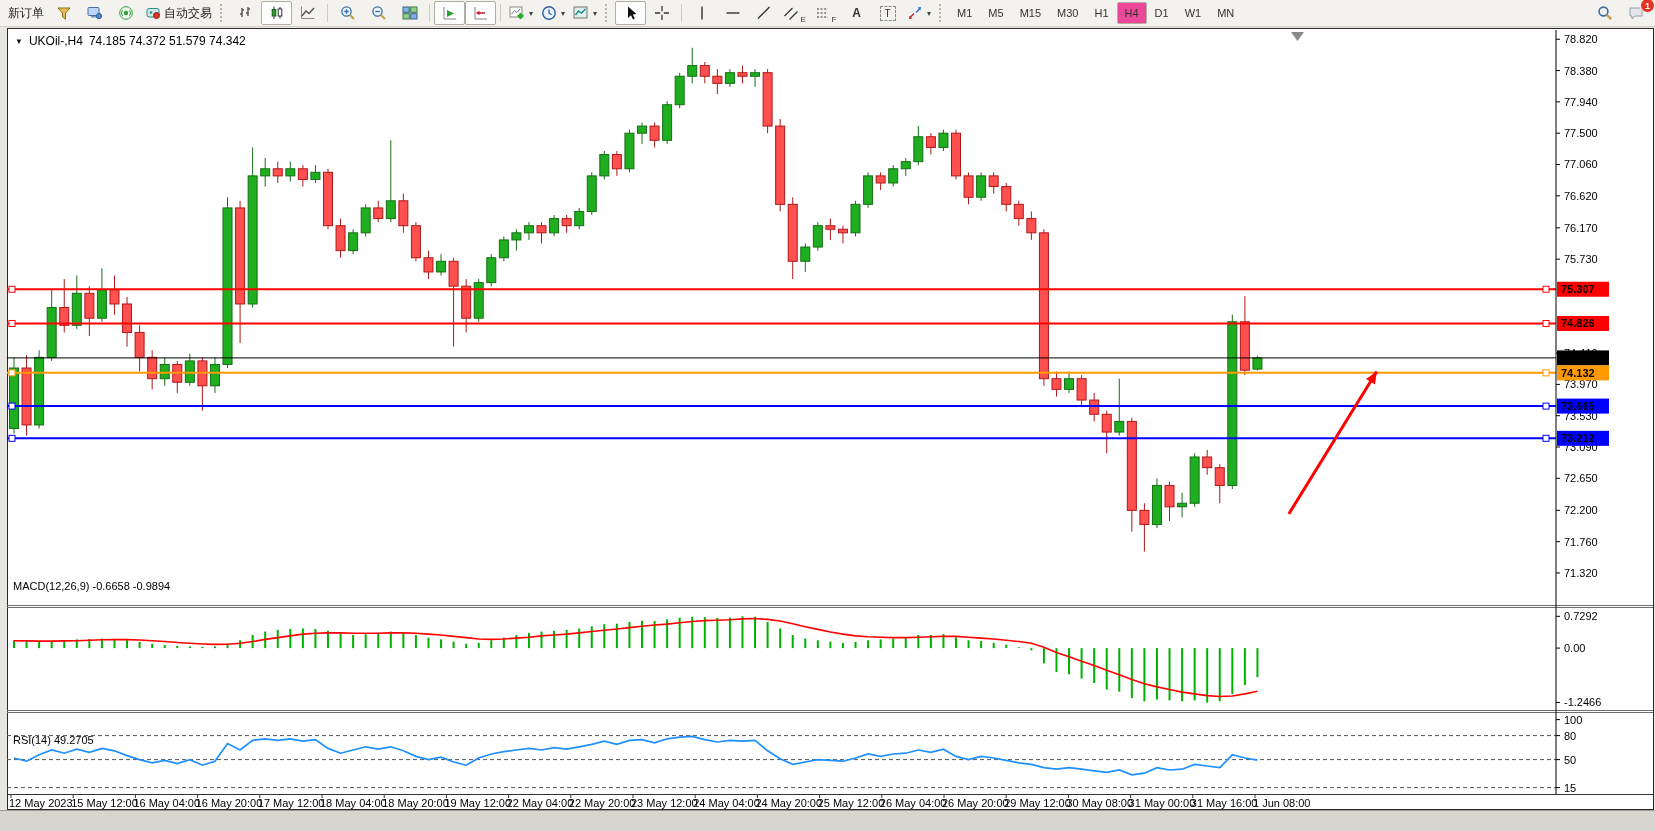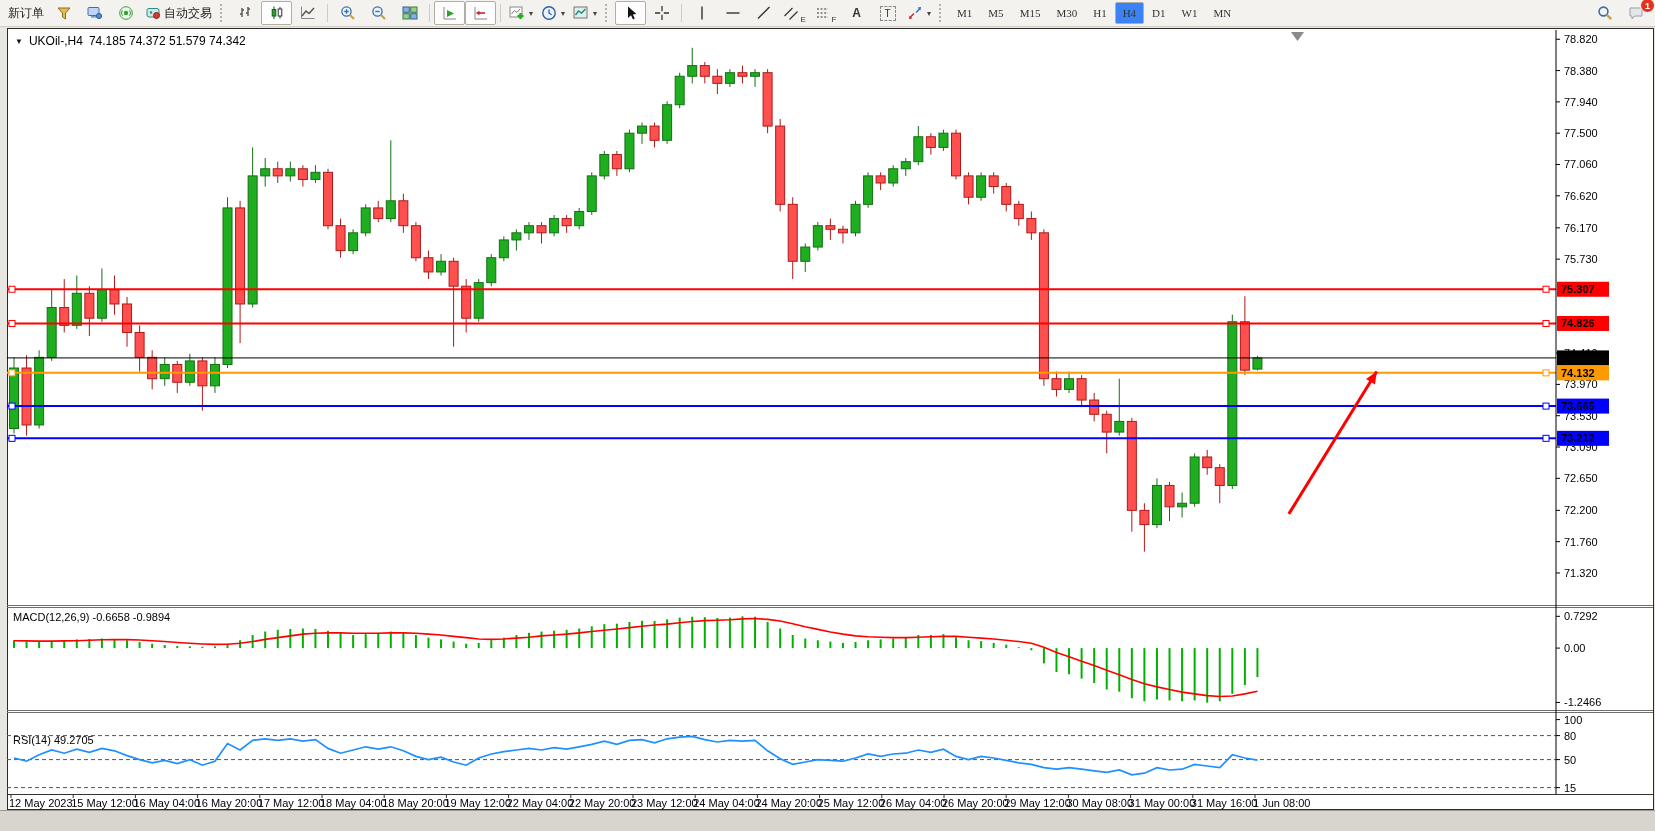--- a/index.html
+++ b/index.html
@@ -8,22 +8,22 @@
   
   .toolbar{position:absolute;left:0;top:0;width:1655px;height:27px;background:#f4f2ef;
            border-bottom:1px solid #d4d0c8;display:flex;align-items:center;padding:0 4px;box-sizing:border-box;}
   .tb-btn{height:22px;min-width:23px;display:flex;align-items:center;justify-content:center;gap:3px;
           padding:0 3px;border:1px solid transparent;border-radius:2px;font-size:12px;color:#222;cursor:default;}
   .tb-btn.pressed{background:#fdfdfd;border-color:#b2aea4;}
   .tb-sep{width:1px;height:18px;background:#cfccc4;margin:0 4px;}
   .tb-grip{width:4px;height:18px;border-left:2px dotted #b6b2a9;margin:0 4px;}
   .caret{font-size:8px;color:#444;margin-left:1px;}
   .tf-btn{height:20px;padding:0 7px;font-size:11px;color:#333;border:1px solid transparent;border-radius:2px;
-          display:flex;align-items:center;font-family:Liberation Serif, serif;}
-  .tf-btn.pressed{background:#3b82f6;border-color:#b2aea4;}
+          display:flex;align-items:center;}
+  .tf-btn.pressed{background:#ec4899;border-color:#b2aea4;}
   .spacer{flex:1;}
   .ic{width:16px;height:16px;display:block;}
   .tool-letter{font-size:12px;font-weight:bold;color:#333;}
   .tool-sub{font-size:8px;color:#333;margin-left:-2px;align-self:flex-end;}
   .label-box{width:14px;height:13px;border:1px dashed #888;font-size:10px;color:#333;
              display:flex;align-items:center;justify-content:center;}
   .chat-wrap{position:relative;}
   .badge{position:absolute;top:-4px;right:-5px;width:13px;height:13px;border-radius:50%;background:#e03423;
          color:#fff;font-size:9px;font-weight:bold;display:flex;align-items:center;justify-content:center;
          border:1px solid #fff;}
@@ -680,17 +680,17 @@
       <text x="1246" y="779">1 Jun 08:00</text>
       <line x1="1281.8400000000001" y1="485.9108910891088" x2="1369.76" y2="343.58415841584144" stroke="#ff0000" stroke-width="3"></line>
       <polygon points="1369.76,343.58415841584144 1368.0314937283724,356.46873314956645 1359.0118763902362,350.89701277438303" fill="#ff0000"></polygon>
       <polygon points="1284,4 1297,4 1290.5,13" fill="#8a8a8a"></polygon>
     </svg>
   <div class="hdr">
     <span class="tri">▼</span>
     <span>UKOil-,H4</span>
     <span>74.185 74.372 51.579 74.342</span>
   </div>
-  <div class="ind-label" style="top:583px">MACD(12,26,9) -0.6658 -0.9894</div>
+  <div class="ind-label" style="top:552px">MACD(12,26,9) -0.6658 -0.9894</div>
   <div class="ind-label" style="top:706px">RSI(14) 49.2705</div>
 </div>
 
 <div class="bottom-strip"></div>
 
 </body></html>

